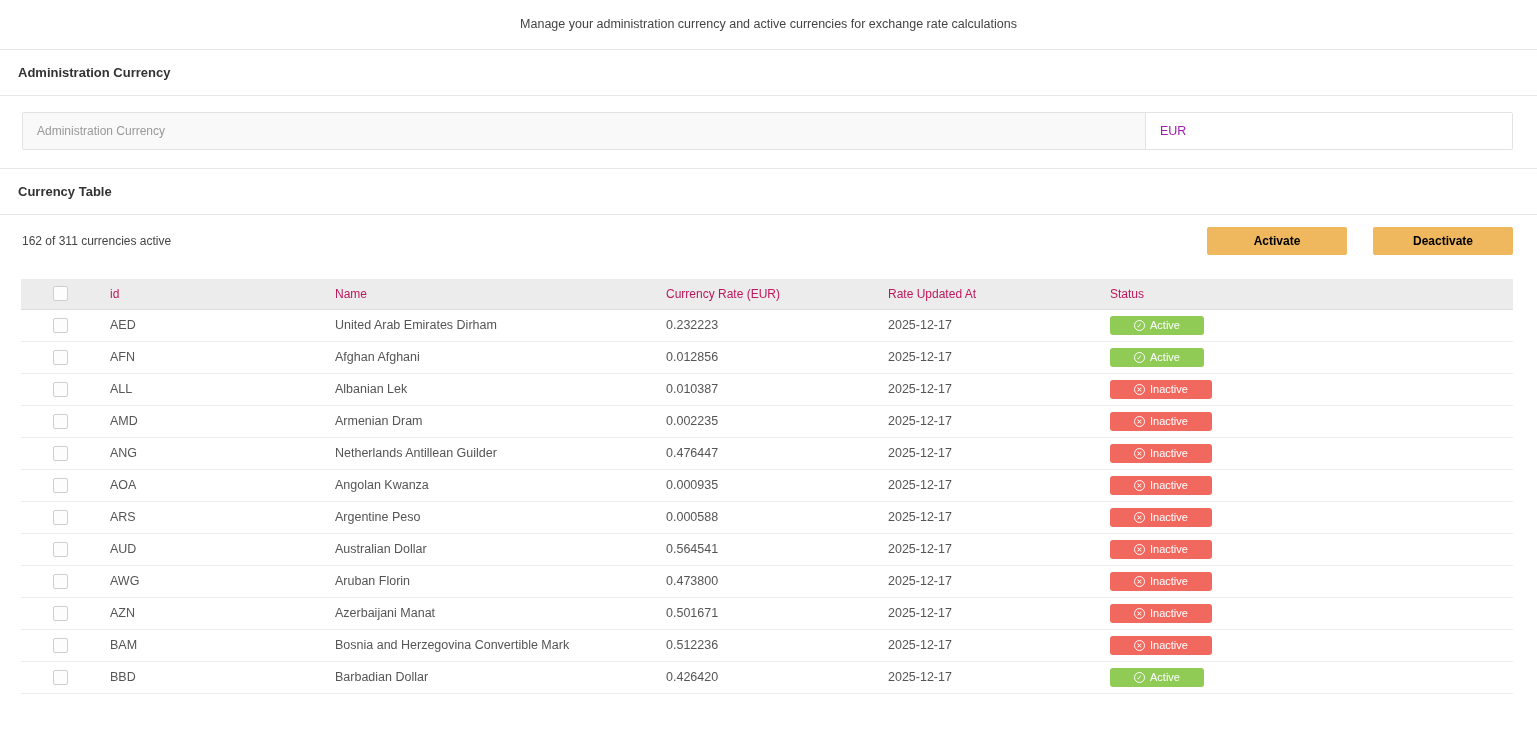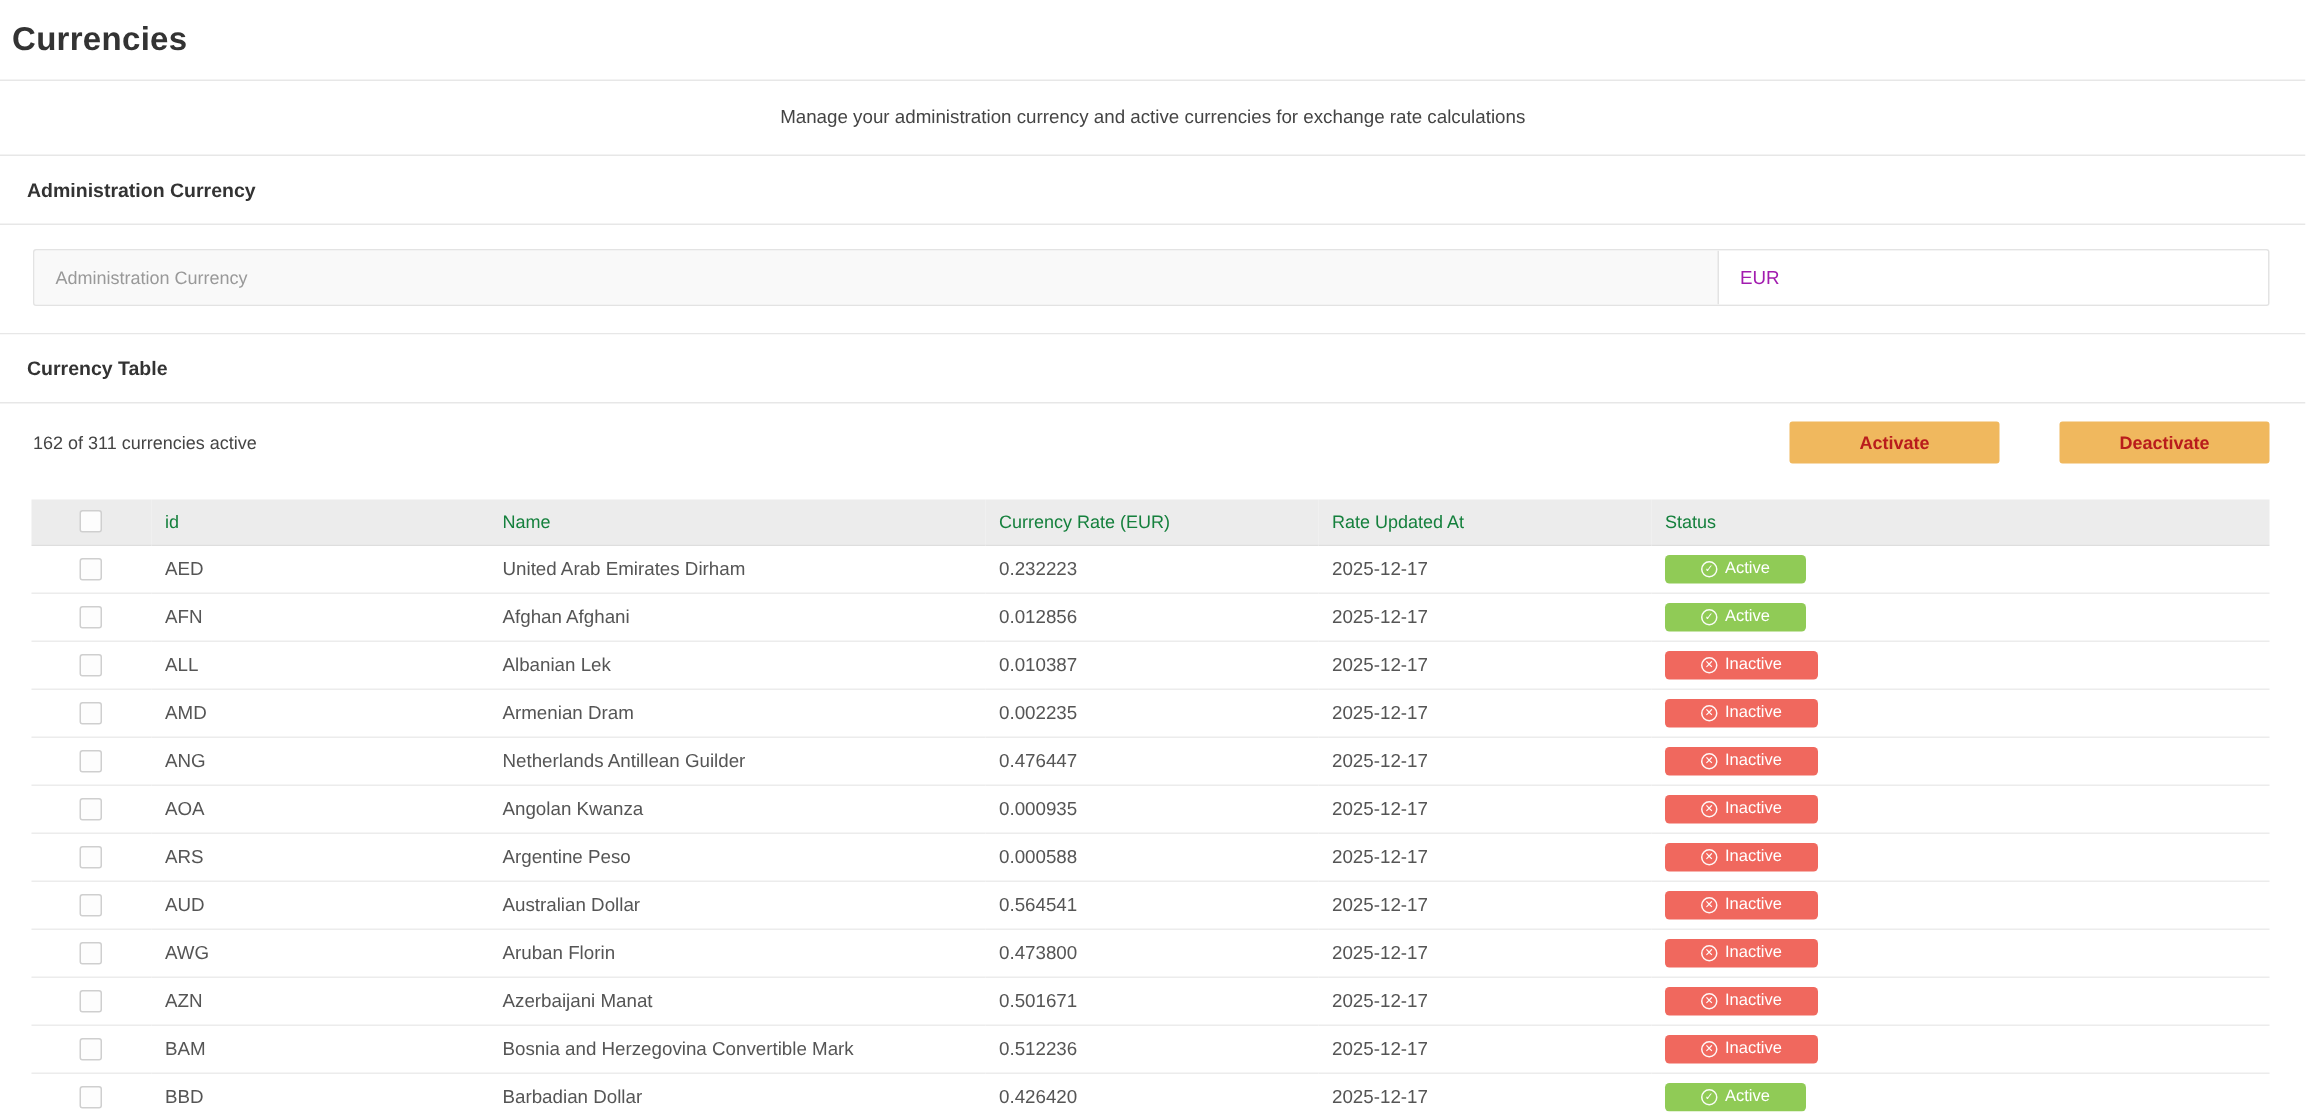--- a/index.html
+++ b/index.html
@@ -44,36 +44,36 @@
   }
 
   .toolbar {
     display: flex; align-items: center; justify-content: space-between;
     padding: 12px 24px 14px 22px;
   }
   .toolbar .summary { font-size: 12px; color: #444; }
   .toolbar-buttons { display: flex; }
   .btn {
     width: 140px; height: 28px;
-    margin-left: 40px;
+    margin-left: 26px;
     background: #f0b85e;
-    color: #b91c1c;
+    color: #000000;
     border: none;
     border-radius: 2px;
     font-family: inherit;
     font-size: 12px; font-weight: bold;
     cursor: pointer;
   }
 
   .table-wrap { padding: 10px 24px 0 21px; }
   table { width: 100%; border-collapse: collapse; table-layout: fixed; }
   thead th {
     background: #ececec;
     height: 30px;
-    font-size: 12px; font-weight: normal; color: #15803d;
+    font-size: 12px; font-weight: normal; color: #be185d;
     text-align: left;
     padding: 0 0 0 9px;
     border-bottom: 1px solid #dedede;
   }
   tbody td {
     height: 32px;
     font-size: 12.5px; color: #555;
     padding: 0 0 0 9px;
     border-bottom: 1px solid #ececec;
     background: #fff;
@@ -114,23 +114,20 @@
     border-radius: 50%;
     font-size: 7px; line-height: 1;
     margin-right: 5px;
   }
 </style>
 </head>
 <body>
 
 <div class="page">
 
-  <div class="bar titlebar">
-    <h1>Currencies</h1>
-  </div>
 
   <div class="bar descbar">
     <p>Manage your administration currency and active currencies for exchange rate calculations</p>
   </div>
 
   <div class="bar section-header">
     <h2>Administration Currency</h2>
   </div>
 
   <div class="admin-field-wrap">

